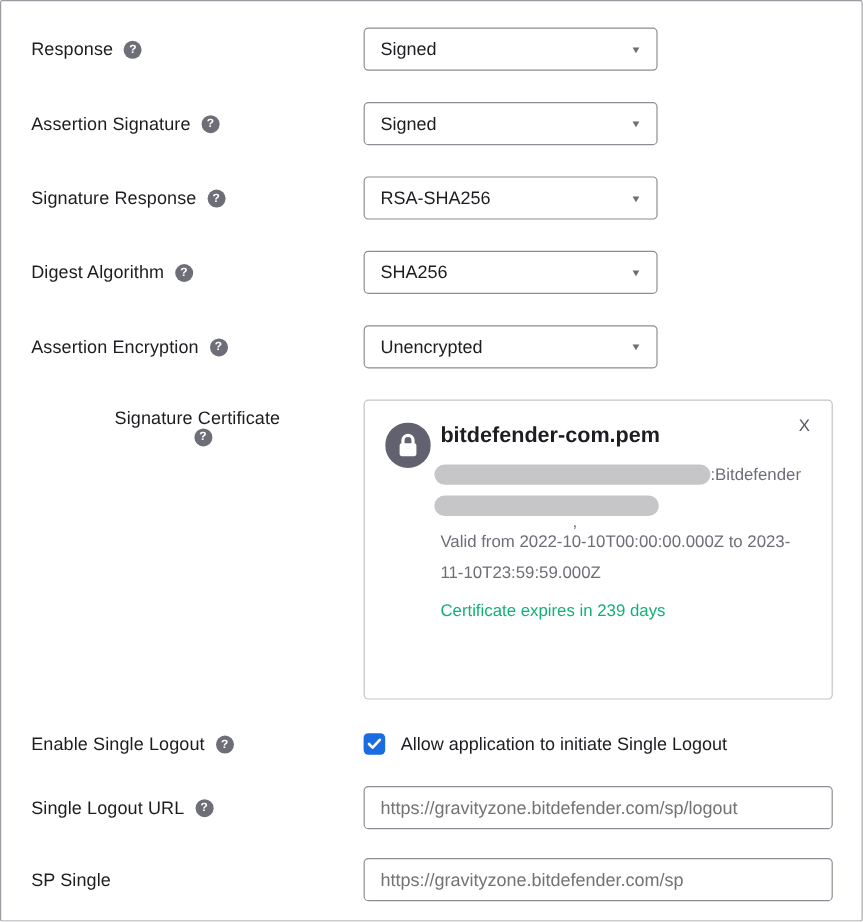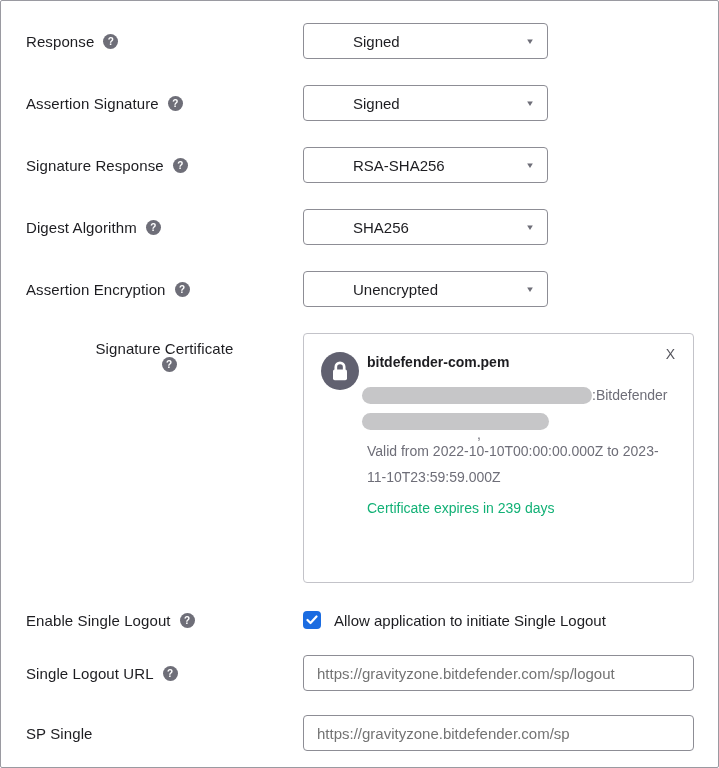--- a/index.html
+++ b/index.html
@@ -55,21 +55,21 @@
     height: 36px;
     border: 1px solid #8d8d95;
     border-radius: 4px;
     background: #ffffff;
     display: flex;
     align-items: center;
     justify-content: space-between;
     padding: 0 13px 0 13px;
     cursor: pointer;
   }
-  .select-value { font-size: 15px; color: #1d1d21; margin-left: 36px; }
+  .select-value { font-size: 15px; color: #1d1d21; }
   .select-arrow { font-size: 8px; color: #6e6e78; transform: scaleX(1.2); }
 
   
   .row-cert { align-items: flex-start; margin-bottom: 27px; }
   .row-cert .label-col { padding-top: 7px; flex-direction: column; }
   .cert-card {
     position: relative;
     width: 100%;
     height: 250px;
     border: 1px solid #c3c3c9;
@@ -93,21 +93,21 @@
   }
   .cert-lock { width: 38px; height: 38px; flex-shrink: 0; margin-top: 4px; }
   .cert-body {
     margin-left: 8px;
     width: 311px;
     font-size: 14px;
     line-height: 26px;
   }
   .cert-title {
     font-weight: bold;
-    font-size: 14px;
+    font-size: 18px;
     line-height: 20px;
     padding-top: 4px;
     color: #1d1d21;
   }
   .cert-uploaded { margin-top: 9px; color: #2c2c32; }
   .redact {
     display: inline-block;
     background: #c6c6c8;
     border-radius: 9px;
     height: 17px;

